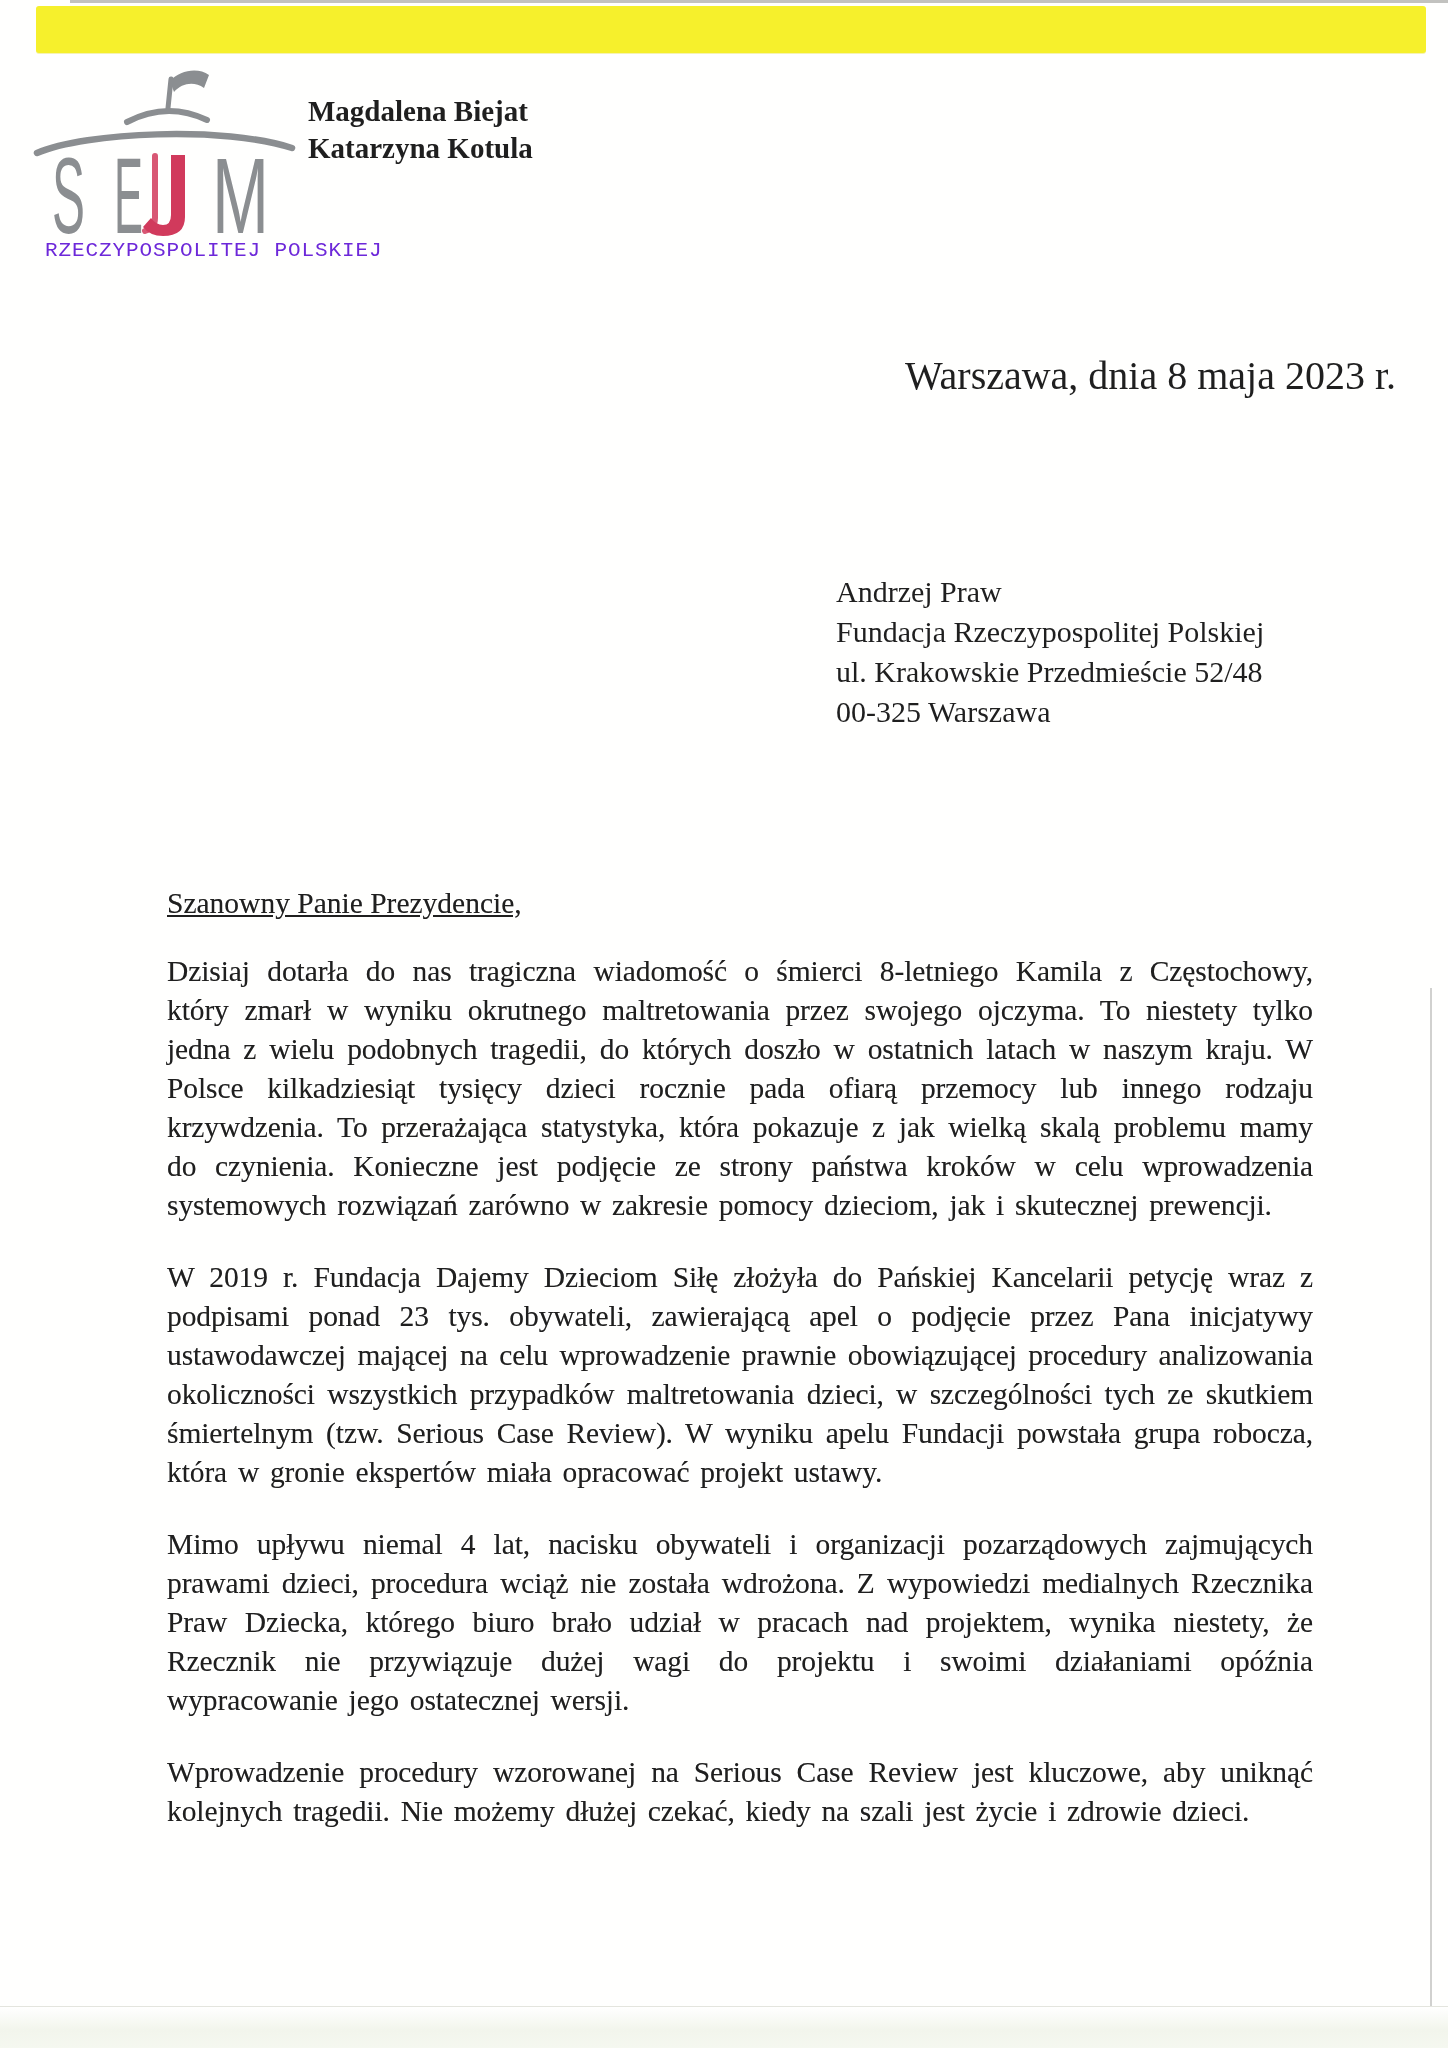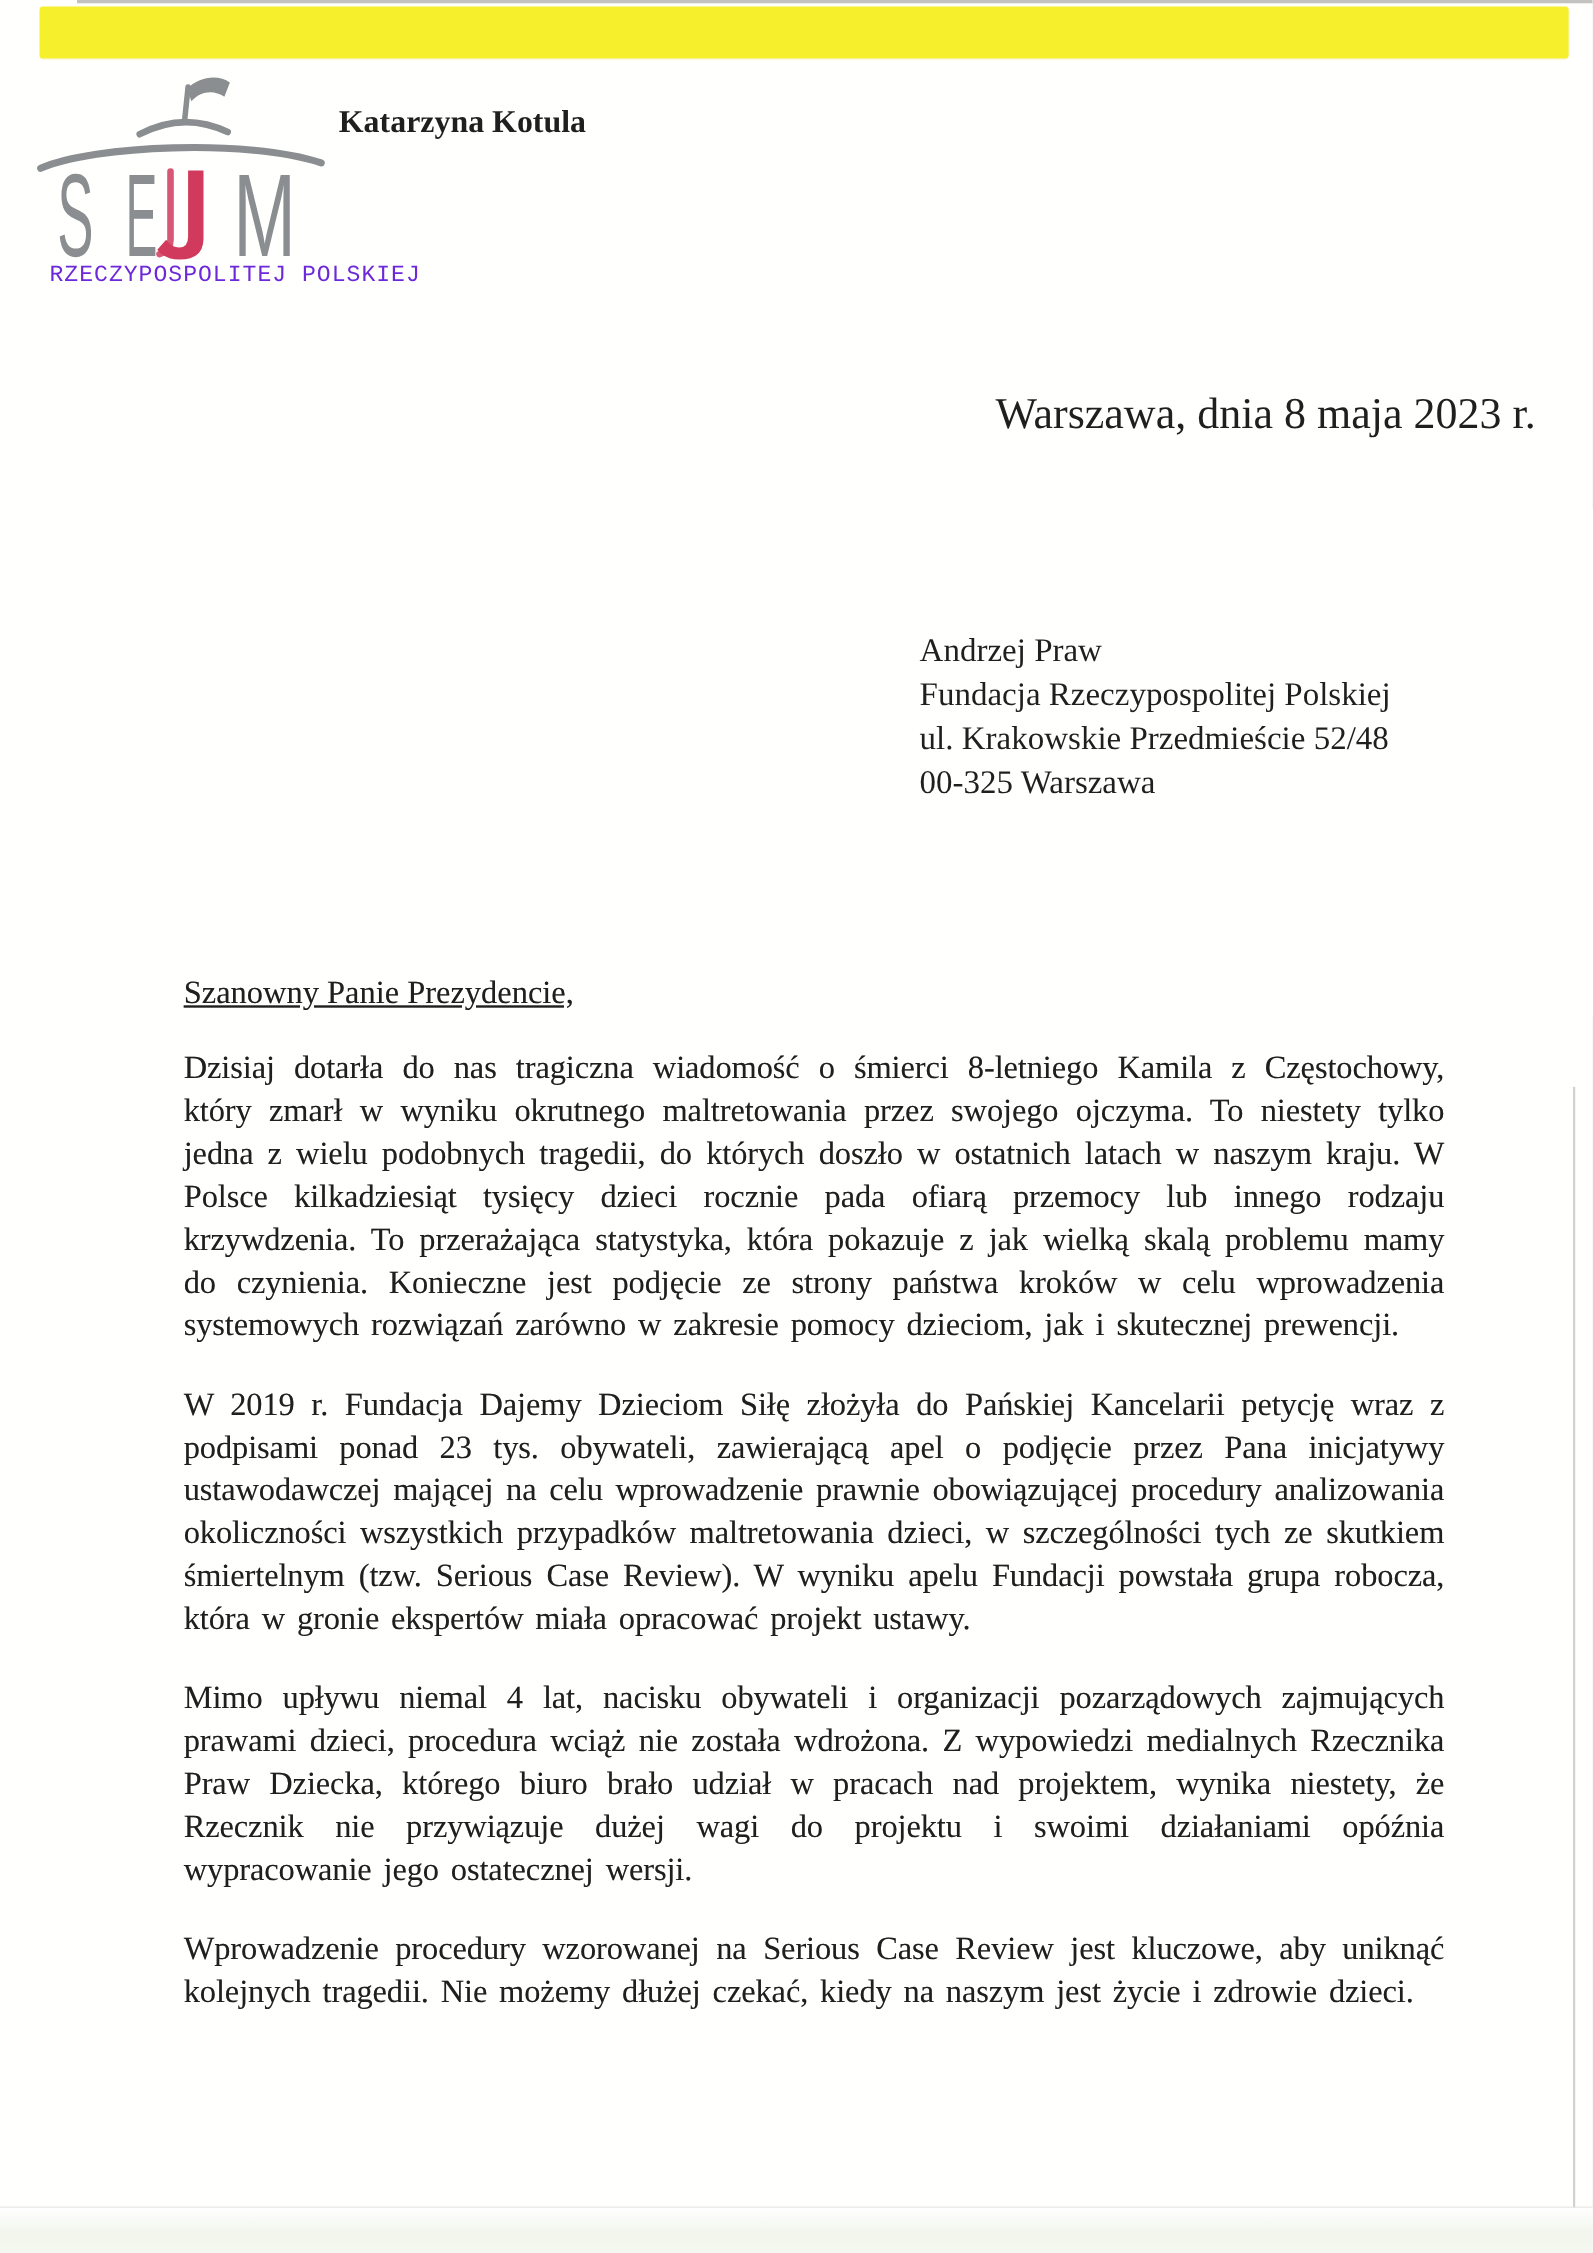--- a/index.html
+++ b/index.html
@@ -81,36 +81,37 @@
       <text class="grey" x="84" y="167" textLength="29" lengthAdjust="spacingAndGlyphs">E</text>
 
       <path class="red-stroke" d="M125,90 L125,152 Q125,162 115,165" stroke-width="6" opacity="0.85"></path>
       <path class="red" d="M155,89 L155,151 Q155,170 133,170 Q120,170 113,161 L121,152 Q126,159 133,159 Q141,159 141,149 L141,89 Z"></path>
       <text class="grey" x="182" y="167" textLength="57" lengthAdjust="spacingAndGlyphs">M</text>
     </svg>
   </div>
   <div class="logo-caption">RZECZYPOSPOLITEJ POLSKIEJ</div>
 
   <div class="sender">
+    <div class="sender-name">Magdalena Biejat</div>
     <div class="sender-name">Katarzyna Kotula</div>
   </div>
 
   <div class="dateline">Warszawa, dnia 8 maja 2023 r.</div>
 
   <div class="recipient">
     <div>Andrzej Praw</div>
     <div>Fundacja Rzeczypospolitej Polskiej</div>
     <div>ul. Krakowskie Przedmieście 52/48</div>
     <div>00-325 Warszawa</div>
   </div>
 
   <div class="body">
     <div class="salutation">Szanowny Panie Prezydencie,</div>
     <p class="para">Dzisiaj dotarła do nas tragiczna wiadomość o śmierci 8-letniego Kamila z Częstochowy, który zmarł w wyniku okrutnego maltretowania przez swojego ojczyma. To niestety tylko jedna z wielu podobnych tragedii, do których doszło w ostatnich latach w naszym kraju. W Polsce kilkadziesiąt tysięcy dzieci rocznie pada ofiarą przemocy lub innego rodzaju krzywdzenia. To przerażająca statystyka, która pokazuje z jak wielką skalą problemu mamy do czynienia. Konieczne jest podjęcie ze strony państwa kroków w celu wprowadzenia systemowych rozwiązań zarówno w zakresie pomocy dzieciom, jak i skutecznej prewencji.</p>
     <p class="para">W 2019 r. Fundacja Dajemy Dzieciom Siłę złożyła do Pańskiej Kancelarii petycję wraz z podpisami ponad 23 tys. obywateli, zawierającą apel o podjęcie przez Pana inicjatywy ustawodawczej mającej na celu wprowadzenie prawnie obowiązującej procedury analizowania okoliczności wszystkich przypadków maltretowania dzieci, w szczególności tych ze skutkiem śmiertelnym (tzw. Serious Case Review). W wyniku apelu Fundacji powstała grupa robocza, która w gronie ekspertów miała opracować projekt ustawy.</p>
     <p class="para">Mimo upływu niemal 4 lat, nacisku obywateli i organizacji pozarządowych zajmujących prawami dzieci, procedura wciąż nie została wdrożona. Z wypowiedzi medialnych Rzecznika Praw Dziecka, którego biuro brało udział w pracach nad projektem, wynika niestety, że Rzecznik nie przywiązuje dużej wagi do projektu i swoimi działaniami opóźnia wypracowanie jego ostatecznej wersji.</p>
-    <p class="para">Wprowadzenie procedury wzorowanej na Serious Case Review jest kluczowe, aby uniknąć kolejnych tragedii. Nie możemy dłużej czekać, kiedy na naszym jest życie i zdrowie dzieci.</p>
+    <p class="para">Wprowadzenie procedury wzorowanej na Serious Case Review jest kluczowe, aby uniknąć kolejnych tragedii. Nie możemy dłużej czekać, kiedy na szali jest życie i zdrowie dzieci.</p>
   </div>
 
   <div class="scan-edge-line"></div>
   <div class="scan-bottom-band"></div>
 
 </div>
 
 </body></html>

